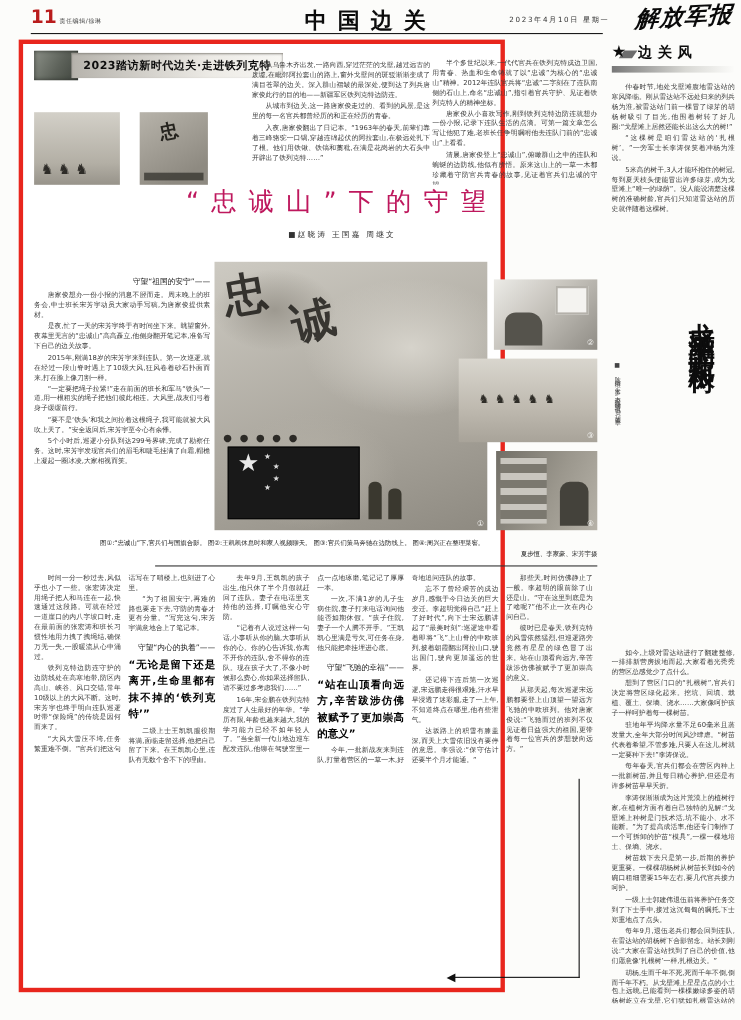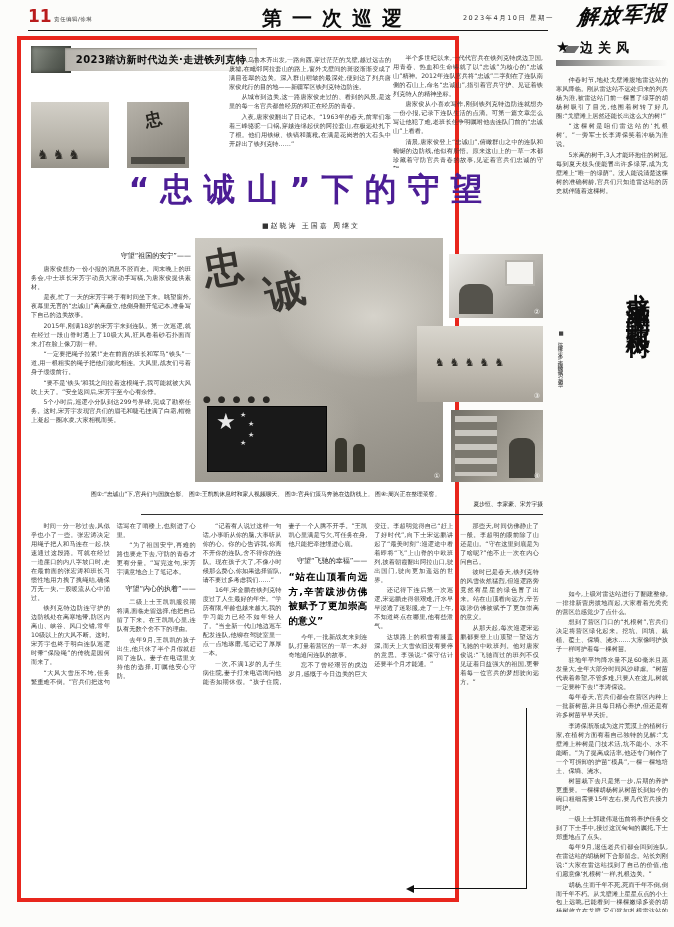--- a/index.html
+++ b/index.html
@@ -38,21 +38,21 @@
        background:linear-gradient(150deg,#b7b3aa,#8e8a81 80%)}
   .sp1 .riders{position:absolute;left:6px;bottom:6px;font-size:13px;color:#2d2b27;letter-spacing:4px}
   .sp2 .rockchar{position:absolute;left:18px;top:6px;font-family:"DejaVu Serif",serif;font-weight:bold;
        font-size:17px;color:#26241f;transform:rotate(-12deg)}
   .sp2 .crowd{position:absolute;left:4px;bottom:4px;width:54px;height:7px;background:#33312c;opacity:.75}
   
   .colA{left:208px;top:16px;width:162px;height:112px;overflow:hidden}
   .colB{left:372px;top:14px;width:150px;height:114px;overflow:hidden}
   
   .titlewrap{left:58px;top:128px;width:464px;text-align:center}
-  .headline{font-size:32px;font-weight:bold;letter-spacing:11px;color:#4c1d95;white-space:nowrap}
+  .headline{font-size:23px;font-weight:normal;letter-spacing:11px;color:#be185d;white-space:nowrap}
   .byline{margin-top:9px;font-size:7px;color:#333;letter-spacing:2px}
   
   .leftcol{left:10px;top:204px;width:160px;height:274px;overflow:hidden}
   
   .collage{left:174px;top:198px;width:348px;height:244px}
   .collage>*{position:absolute;overflow:hidden}
   .ph-main{left:0;top:0;width:248px;height:244px;
      background:radial-gradient(90px 60px at 22% 18%,#9d9990 0%,rgba(0,0,0,0) 62%),
                 radial-gradient(140px 90px at 72% 32%,#d6d3cb 0%,rgba(0,0,0,0) 70%),
                 radial-gradient(120px 80px at 35% 78%,#b5b1a7 0%,rgba(0,0,0,0) 66%),
@@ -119,21 +119,21 @@
         margin-bottom:6px;color:#000}
   .quote{font-size:9.5px;font-weight:bold;line-height:1.55;text-align:justify;
         margin-bottom:4px;color:#000}
 </style>
 </head>
 <body>
 
 <div id="hdr">
   <div class="pagenum">11</div>
   <div class="editor">责任编辑/徐琳</div>
-  <div class="section">第一次巡逻</div>
+  <div class="section">中国边关</div>
   <div class="date">2023年4月10日 星期一</div>
   <div class="masthead">解放军报</div>
   <div class="hdr-rule"></div>
 </div>
 
 <div id="mainbox">
 
   <div class="banner">
     <div class="banner-art"></div>
     <div class="banner-strip">
@@ -212,20 +212,21 @@
     <div class="credit">夏步恒、李家豪、宋芳宇摄</div>
   </div>
   <div class="mid-rule"></div>
 
   <div class="flow6">
       <p class="para">时间一分一秒过去,风似乎也小了一些。张宏涛决定用绳子把人和马连在一起,快速通过这段路。可就在经过一道崖口的内八字坡口时,走在最前面的张宏涛和班长习惯性地用力拽了拽绳结,确保万无一失,一股暖流从心中涌过。</p>
       <p class="para">铁列克特边防连守护的边防线处在高寒地带,防区内高山、峡谷、风口交错,常年10级以上的大风不断。这时,宋芳宇也终于明白连队巡逻时带“保险绳”的传统是因何而来了。</p>
       <p class="para">“大风大雪压不垮,任务繁重难不倒。”官兵们把这句话写在了哨楼上,也刻进了心里。</p>
       <p class="para">“为了祖国安宁,再难的路也要走下去,守防的青春才更有分量。”写完这句,宋芳宇满意地合上了笔记本。</p>
       <p class="kicker">守望“内心的执着”——</p>
+      <p class="quote">“无论是留下还是离开,生命里都有抹不掉的‘铁列克特’”</p>
       <p class="para">二级上士王凯凯服役期将满,面临走留选择,他把自己留了下来。在王凯凯心里,连队有无数个舍不下的理由。</p>
       <p class="para">去年9月,王凯凯的孩子出生,他只休了半个月假就赶回了连队。妻子在电话里支持他的选择,叮嘱他安心守防。</p>
       <p class="para">“记着有人说过这样一句话,小事听从你的脑,大事听从你的心。你的心告诉我,你离不开你的连队,舍不得你的连队。现在孩子大了,不像小时候那么费心,你如果选择留队,请不要过多考虑我们……”</p>
       <p class="para">16年,宋金鹏在铁列克特度过了人生最好的年华。“学历有限,年龄也越来越大,我的学习能力已经不如年轻人了。”当全新一代山地边巡车配发连队,他铆在驾驶室里一点一点地琢磨,笔记记了厚厚一本。</p>
       <p class="para">一次,不满1岁的儿子生病住院,妻子打来电话询问他能否如期休假。“孩子住院,妻子一个人腾不开手。”王凯凯心里满是亏欠,可任务在身,他只能把牵挂埋进心底。</p>
       <p class="kicker">守望“飞驰的幸福”——</p>
       <p class="quote">“站在山顶看向远方,辛苦跋涉仿佛被赋予了更加崇高的意义”</p>
       <p class="para">今年,一批新战友来到连队,打量着营区的一草一木,好奇地追问连队的故事。</p>
       <p class="para">忘不了曾经艰苦的戍边岁月,感慨于今日边关的巨大变迁。李超明觉得自己“赶上了好时代”,向下士宋远鹏讲起了“最美时刻”:巡逻途中看着即将“飞”上山脊的中欧班列,披着朝霞翻出阿拉山口,驶出国门,驶向更加遥远的世界。</p>
       <p class="para">还记得下连后第一次巡逻,宋远鹏走得很艰难,汗水早早浸透了迷彩服,走了一上午,不知道终点在哪里,他有些泄气。</p>

